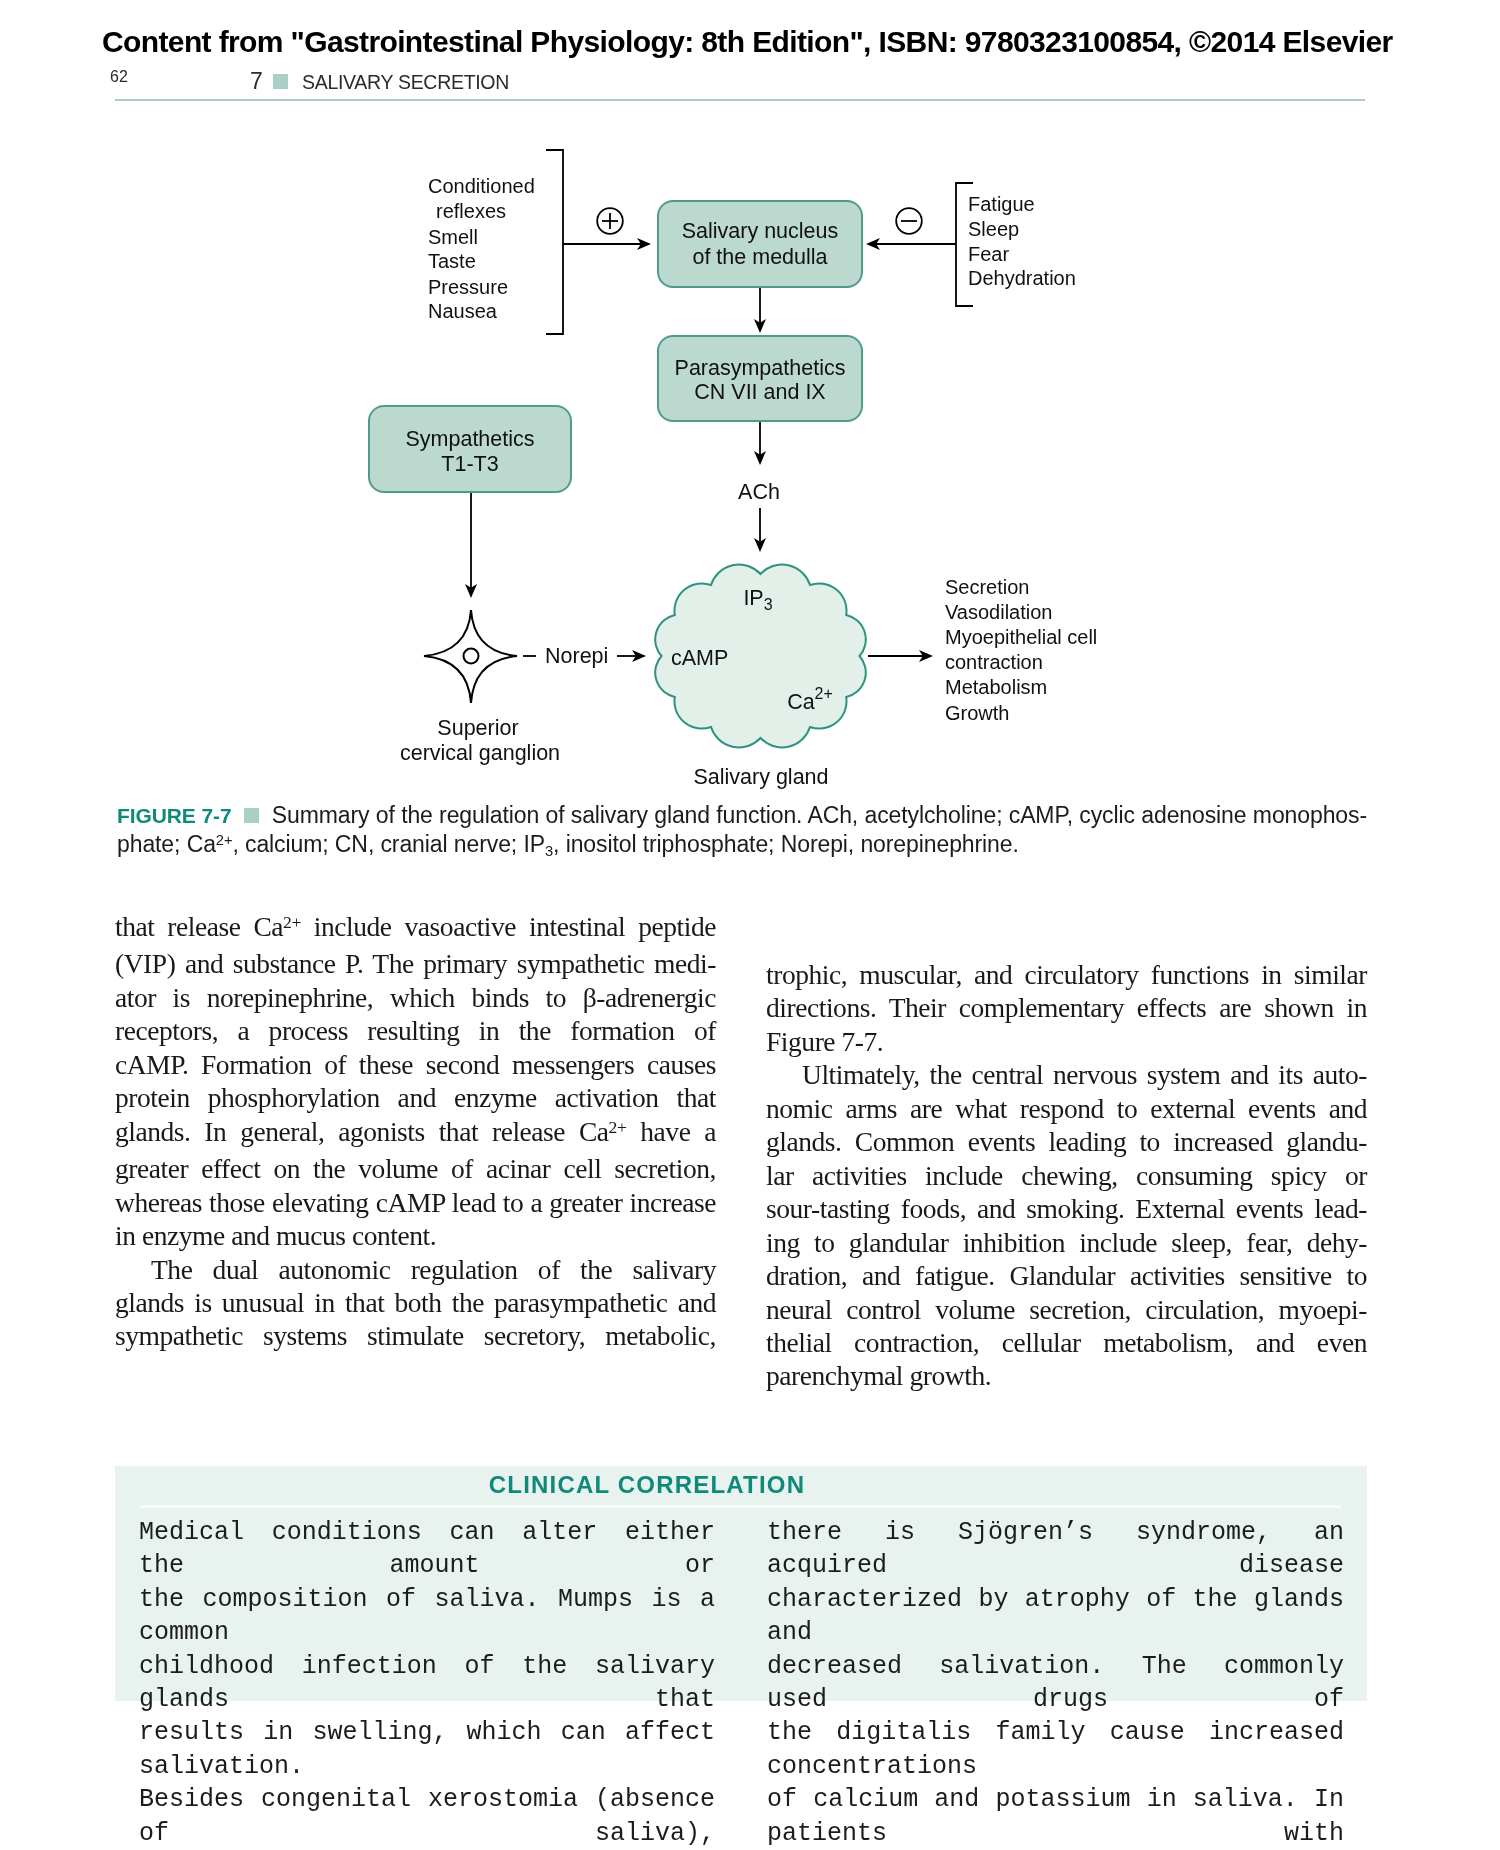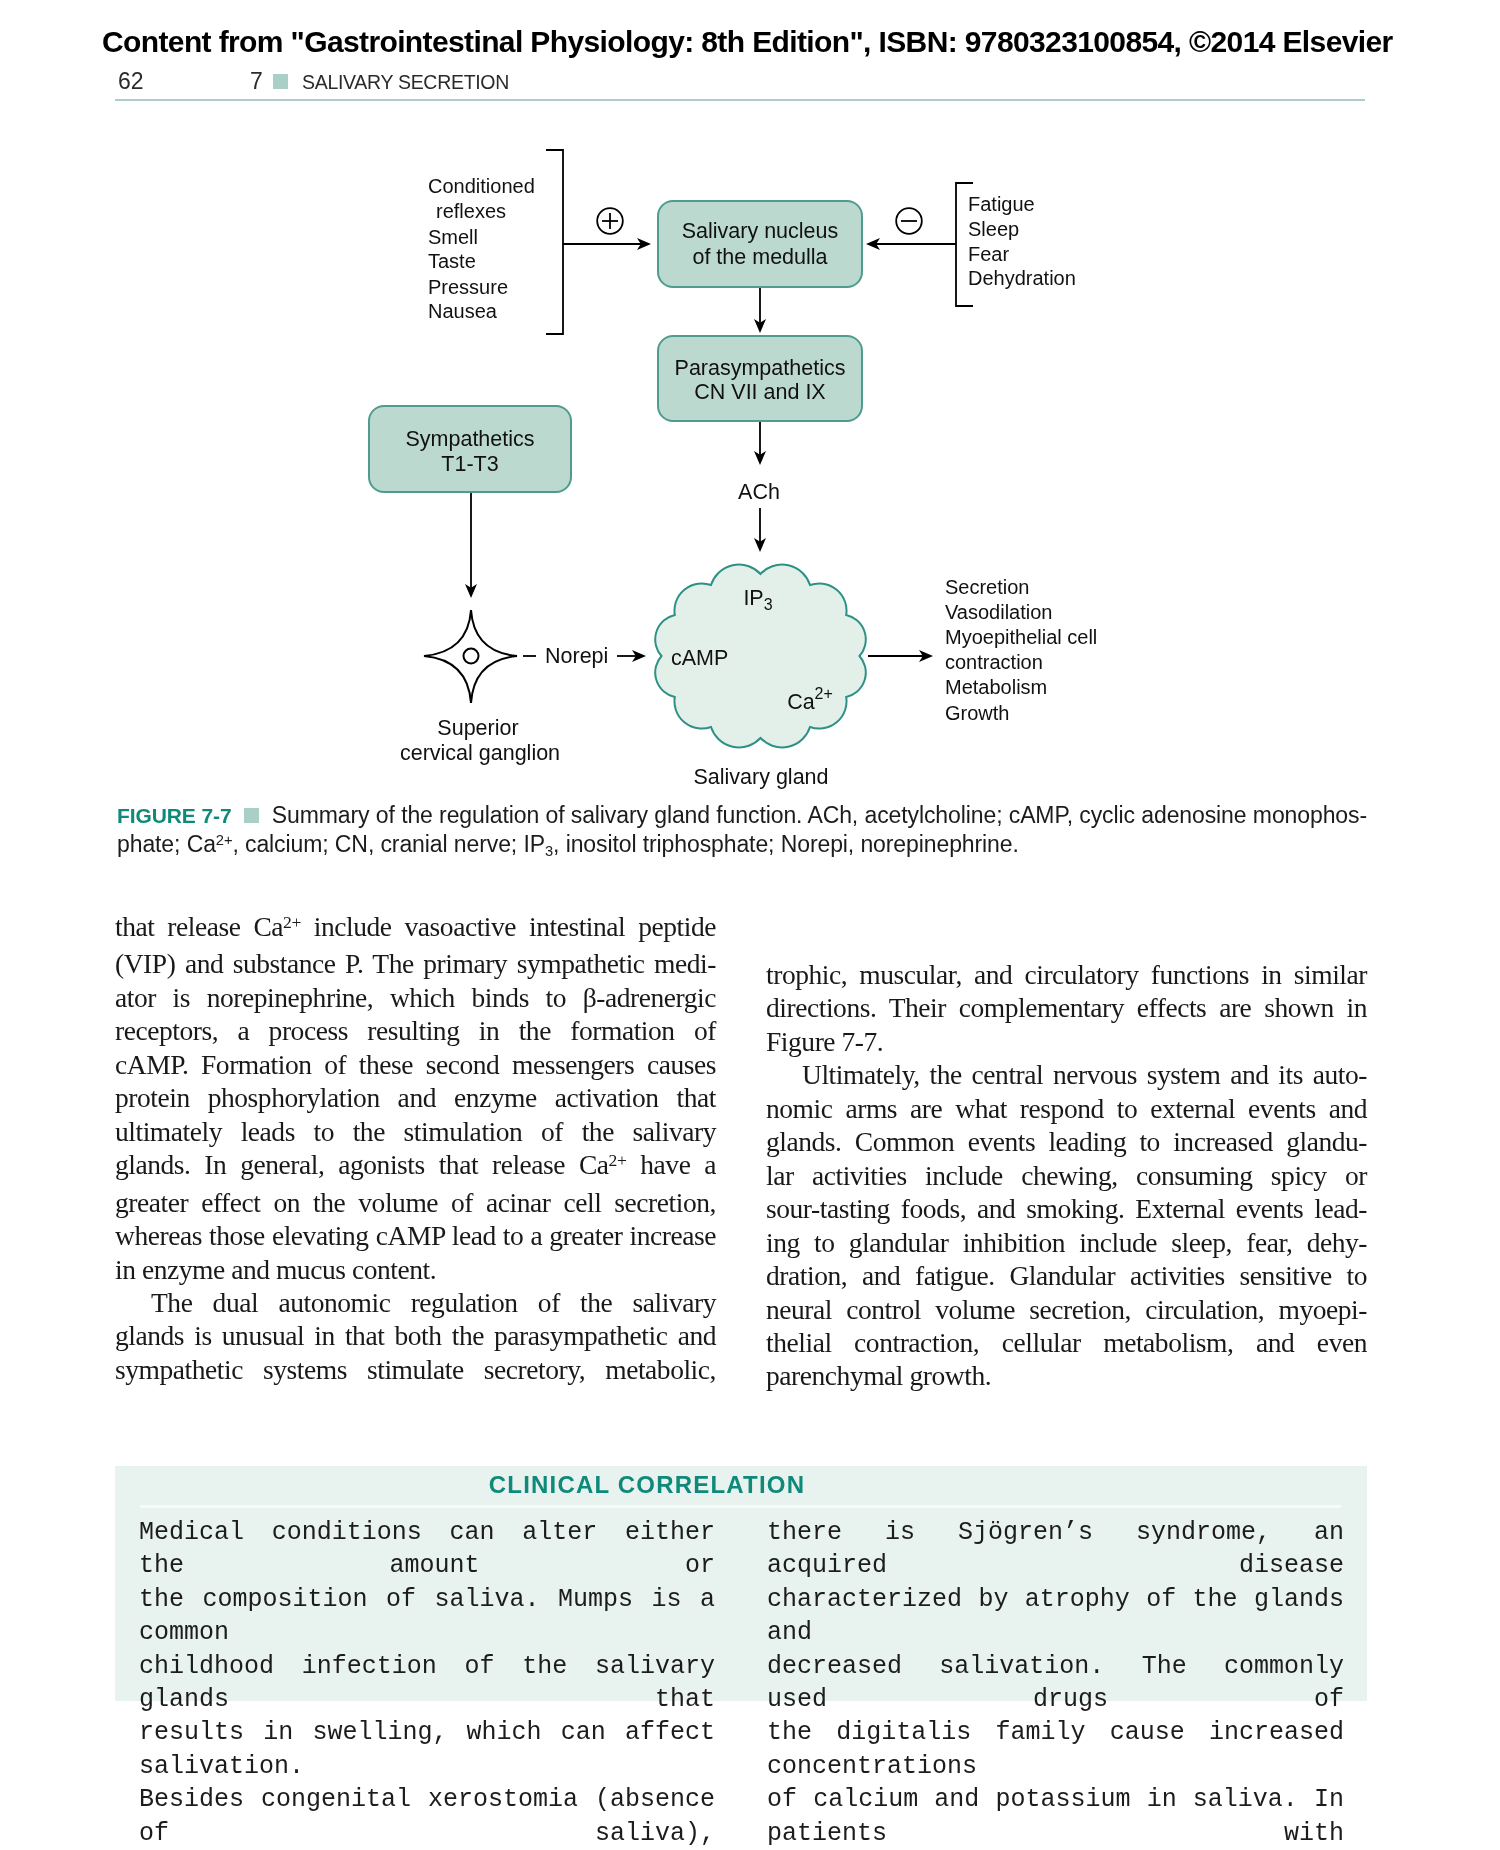--- a/index.html
+++ b/index.html
@@ -14,21 +14,21 @@
   .cap{font-size:23px;letter-spacing:-0.1px;color:#1c1c1c;line-height:28px;}
   .figlab{color:#0f8a7a;font-weight:bold;font-size:21px;}
   sup{font-size:64%;vertical-align:baseline;position:relative;top:-0.45em;}
   sub{font-size:64%;vertical-align:baseline;position:relative;top:0.25em;}
   .clin{left:115px;top:1466px;width:1252px;height:235px;background:#e8f2ee;}
   .clintxt{font-size:25px;line-height:33.4px;color:#1c1c1c;font-family:Liberation Mono, monospace;}
 </style>
 </head>
 <body>
 <div class="abs hdr">Content from "Gastrointestinal Physiology: 8th Edition", ISBN: 9780323100854, ©2014 Elsevier</div>
-<div class="abs folio" style="left:118px;top:68px;font-size:23px;">62</div>
+<div class="abs folio" style="left:110px;top:68px;font-size:16px;">62</div>
 <div class="abs folio" style="left:250px;top:68px;font-size:23px;">7</div>
 <div class="abs" style="left:273px;top:74px;width:15px;height:15px;background:#a9cfc6;"></div>
 <div class="abs folio" style="left:302px;top:71px;font-size:19.5px;letter-spacing:-0.3px;">SALIVARY SECRETION</div>
 <div class="abs rule"></div>
 
 <svg class="abs" style="left:350px;top:130px;" width="800" height="660" viewBox="0 0 800 660">
   <g fill="none" stroke="#000000" stroke-width="1.8">
 
     <path d="M196 20 H213 V204 H196"></path>
 
@@ -124,21 +124,20 @@
   <div>phate; Ca<sup>2+</sup>, calcium; CN, cranial nerve; IP<sub>3</sub>, inositol triphosphate; Norepi, norepinephrine.</div>
 </div>
 
 <div class="abs serifbody" style="left:115px;top:910px;width:601px;">
   <div class="jl">that release Ca<sup>2+</sup> include vasoactive intestinal peptide</div>
   <div class="jl">(VIP) and substance P. The primary sympathetic medi-</div>
   <div class="jl">ator is norepinephrine, which binds to β-adrenergic</div>
   <div class="jl">receptors, a process resulting in the formation of</div>
   <div class="jl">cAMP. Formation of these second messengers causes</div>
   <div class="jl">protein phosphorylation and enzyme activation that</div>
-  <div class="jl">ultimately leads to the stimulation of the salivary</div>
   <div class="jl">glands. In general, agonists that release Ca<sup>2+</sup> have a</div>
   <div class="jl">greater effect on the volume of acinar cell secretion,</div>
   <div class="jl">whereas those elevating cAMP lead to a greater increase</div>
   <div>in enzyme and mucus content.</div>
   <div class="jl" style="text-indent:36px;">The dual autonomic regulation of the salivary</div>
   <div class="jl">glands is unusual in that both the parasympathetic and</div>
   <div class="jl">sympathetic systems stimulate secretory, metabolic,</div>
 </div>
 <div class="abs serifbody" style="left:766px;top:910px;width:601px;margin-top:48px;">
   <div class="jl">trophic, muscular, and circulatory functions in similar</div>

